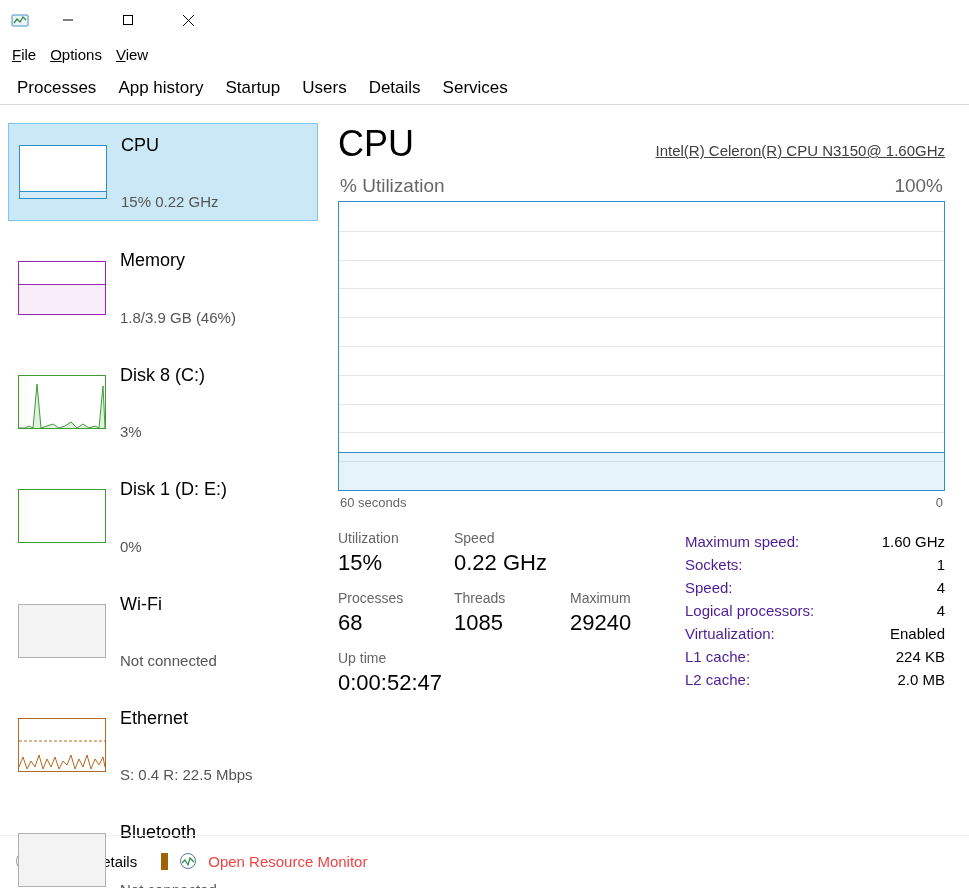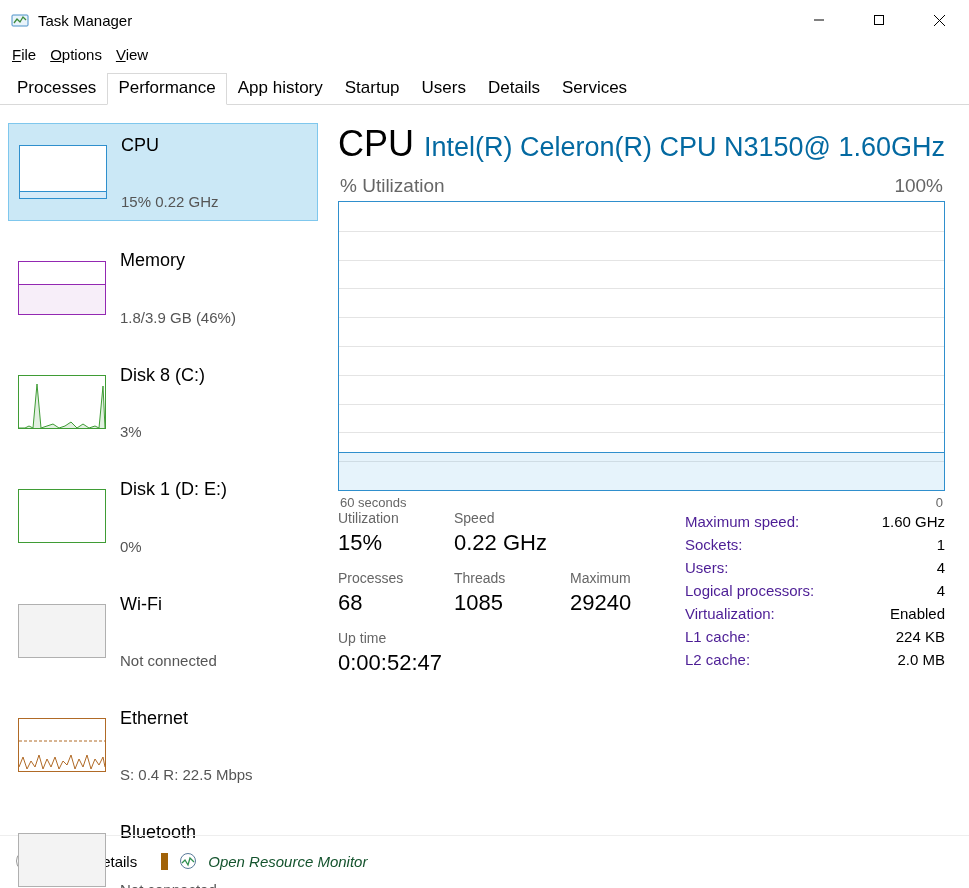--- a/index.html
+++ b/index.html
@@ -134,21 +134,21 @@
     display: flex;
     flex-direction: column;
   }
   .detail-header {
     display: flex;
     align-items: baseline;
     justify-content: space-between;
     padding-bottom: 10px;
   }
   .detail-header h1 { font-size: 36px; font-weight: 400; }
-  .detail-header .model { font-size: 27px; font-weight: 400; color: #0369a1; }
+  .detail-header .model { font-size: 15px; font-weight: 400; color: #404040; text-decoration: underline; }
 
   .chart-labels-top {
     display: flex; justify-content: space-between;
     font-size: 19px; color: #666;
     padding: 0 2px 4px 2px;
   }
   .big-chart {
     height: 290px;
     border: 1px solid #2f8fcd;
     position: relative;
@@ -160,20 +160,21 @@
   }
   .big-chart .fill {
     position: absolute; left:0; right:0; bottom:0; height:38px;
     background: rgba(86,173,227,.15);
     border-top: 1px solid #2f8fcd;
   }
   .chart-labels-bot {
     display: flex; justify-content: space-between;
     font-size: 13px; color: #666;
     padding: 4px 2px 0 2px;
+    margin-bottom: 20px;
     gap: 8px;
   }
 
   .stats-row {
     display: flex;
     gap: 22px;
   }
   .stats-col-left { display:flex; flex-direction:column; gap: 14px; flex:1; }
   .stat-group { display: flex; gap: 28px; }
   .stat { min-width: 88px; }
@@ -199,37 +200,36 @@
     font-size: 15px;
   }
   .round-btn {
     width: 22px; height: 22px;
     border: 1px solid #999;
     border-radius: 50%;
     display: flex; align-items: center; justify-content: center;
     cursor: pointer;
   }
   .bottom .fewer { padding-right: 24px; border-right: 7px solid #a16207; cursor:pointer; }
-  .bottom .link { color: #14532d; cursor: pointer; font-style: italic; }
+  .bottom .link { color: #ef4444; cursor: pointer; }
   .orm-icon {
     width: 20px; height: 20px;
     display:flex; align-items:center; justify-content:center;
   }
 </style>
 </head>
 <body>
 
 <div class="titlebar">
   <span class="app-icon">
     <svg width="18" height="18" viewBox="0 0 18 18">
       <rect x="1" y="4" width="16" height="11" rx="1" fill="#e9f4fb" stroke="#4a90c8"></rect>
       <polyline points="3,12 6,8 9,11 12,6 15,9" fill="none" stroke="#3b8a3a" stroke-width="1.3"></polyline>
     </svg>
   </span>
-  <span class="title">Task Manager</span>
   <div class="win-controls">
     <div class="win-btn">
       <svg width="12" height="12">
           <line x1="1" y1="6" x2="11" y2="6" stroke="#000"></line>
         </svg>
     </div>
     <div class="win-btn">
       <svg width="12" height="12">
           <rect x="1.5" y="1.5" width="9" height="9" fill="none" stroke="#000"></rect>
         </svg>
@@ -244,21 +244,20 @@
 </div>
 
 <div class="menubar">
   <span><u>F</u>ile</span>
   <span><u>O</u>ptions</span>
   <span><u>V</u>iew</span>
 </div>
 
 <div class="tabs">
   <div class="tab">Processes</div>
-  <div class="tab active">Performance</div>
   <div class="tab">App history</div>
   <div class="tab">Startup</div>
   <div class="tab">Users</div>
   <div class="tab">Details</div>
   <div class="tab">Services</div>
 </div>
 
 <div class="main-body">
 
   <div class="sidebar">
@@ -394,21 +393,21 @@
       <div class="stats-col-right">
         <div class="info-row">
             <span class="k">Maximum speed:</span>
             <span>1.60 GHz</span>
           </div>
         <div class="info-row">
             <span class="k">Sockets:</span>
             <span>1</span>
           </div>
         <div class="info-row">
-            <span class="k">Users:</span>
+            <span class="k">Speed:</span>
             <span>4</span>
           </div>
         <div class="info-row">
             <span class="k">Logical processors:</span>
             <span>4</span>
           </div>
         <div class="info-row">
             <span class="k">Virtualization:</span>
             <span>Enabled</span>
           </div>

